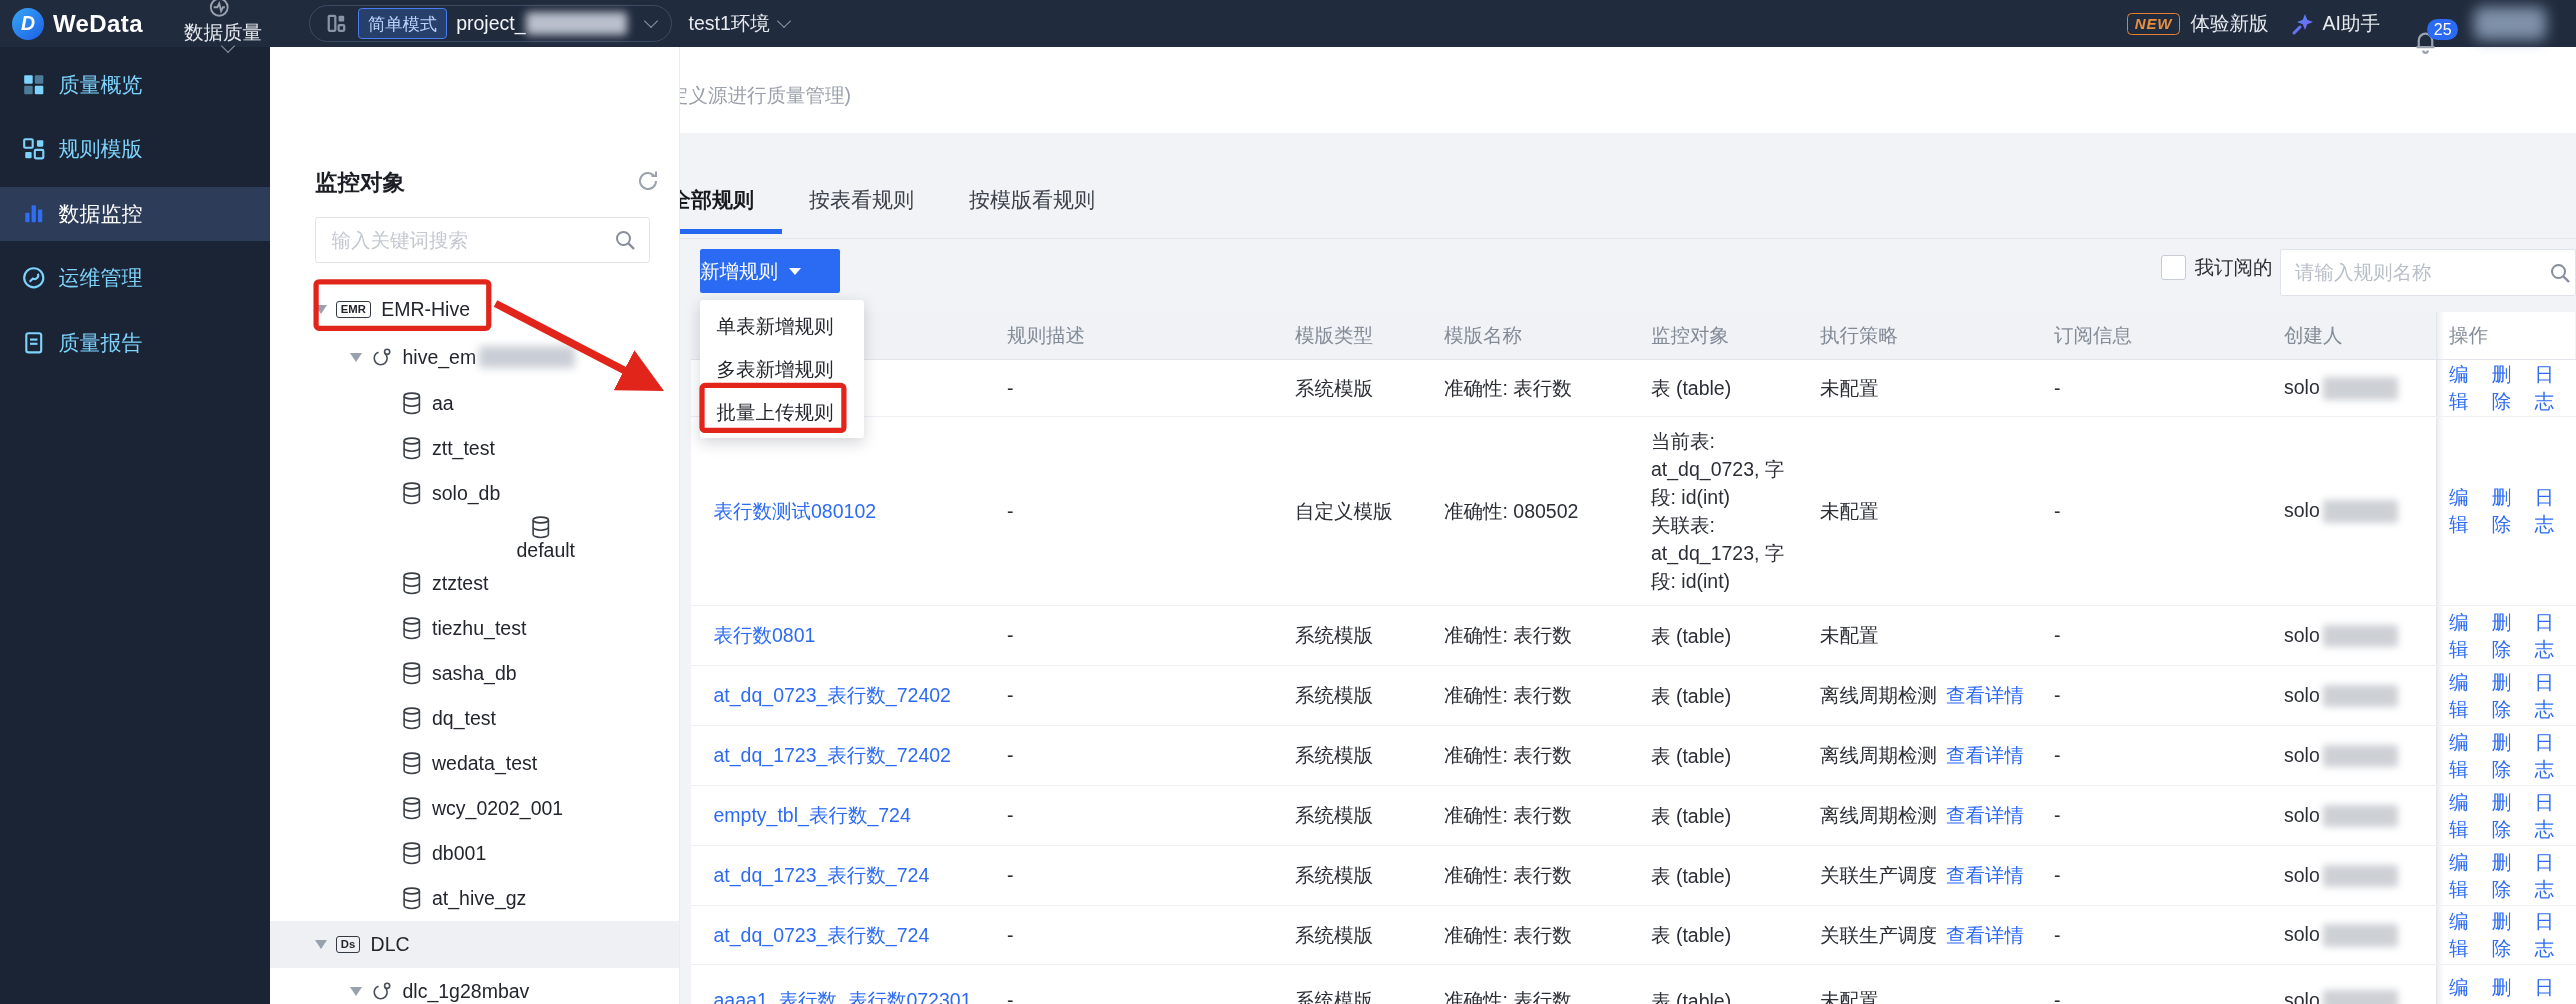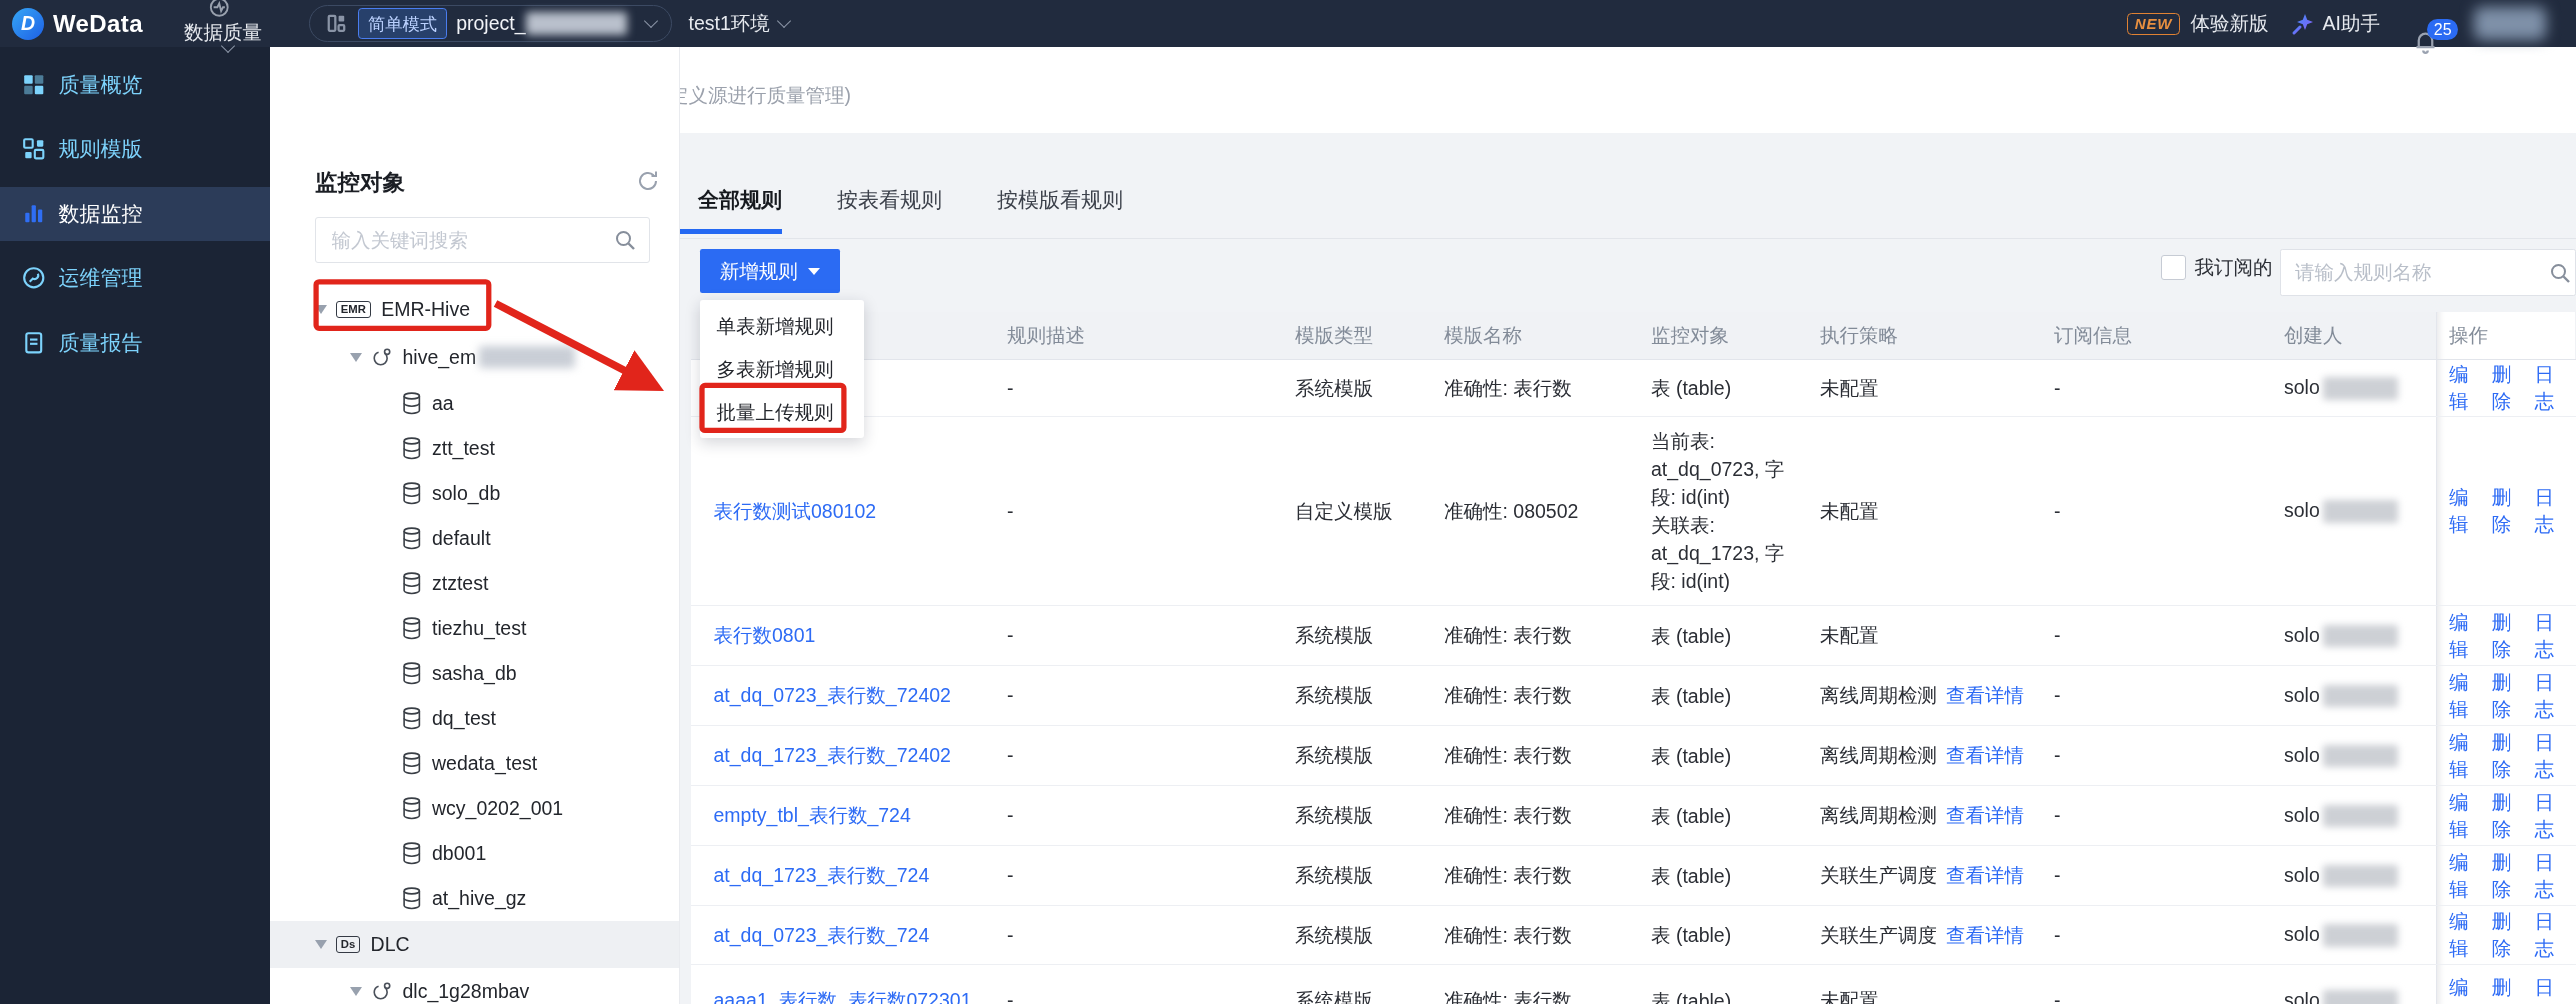--- a/index.html
+++ b/index.html
@@ -54,27 +54,27 @@
   .tree-row{display:flex;align-items:center;cursor:pointer;}
   .tree-row.selected{background:#eef0f3;}
   .tree-row .t-caret{width:0;height:0;border-left:6.8px solid transparent;border-right:6.8px solid transparent;
                      border-top:9px solid #98a1ae;margin-right:9px;flex:none;}
   .tree-row .t-label{font-size:19.5px;color:#23262c;margin-left:10.5px;white-space:nowrap;}
   .badge-ic{border:1.5px solid #343a44;border-radius:3px;font-size:11.3px;font-weight:bold;color:#23262c;
             padding:0.8px 3.8px;line-height:13.5px;flex:none;}
   .lvl0{padding-left:45px;}.lvl1{padding-left:80px;}.lvl2{padding-left:132px;}
   
   .right-pane{position:absolute;left:680px;top:133px;width:1896px;height:872px;background:#f1f3f6;z-index:1;}
-  .tabs{position:absolute;left:698px;top:186px;display:flex;gap:55px;z-index:2;}
+  .tabs{position:absolute;left:670px;top:186px;display:flex;gap:55px;z-index:2;}
   .tab{font-size:21px;color:#3c414b;cursor:pointer;}
   .tab.active{font-weight:bold;color:#16191e;}
   .tab-underline{position:absolute;left:680px;top:229px;width:102px;height:4.5px;background:#2468f2;z-index:2;}
   .tab-sep{position:absolute;left:680px;top:238px;width:1896px;height:0.8px;background:#e2e5ea;z-index:2;}
   .add-btn{position:absolute;left:700px;top:249px;width:140px;height:44px;background:#2b6bf3;border-radius:2.3px;
-           display:flex;align-items:center;justify-content:center;color:#fff;font-size:19.5px;cursor:pointer;z-index:2;}
+           display:flex;align-items:center;justify-content:flex-start;color:#fff;font-size:19.5px;cursor:pointer;z-index:2;}
   .add-btn .tri{width:0;height:0;border-left:6px solid transparent;border-right:6px solid transparent;
                 border-top:7.5px solid #fff;margin-left:10.5px;}
   .sub-filter{position:absolute;left:2161px;top:254px;display:flex;align-items:center;z-index:2;}
   .checkbox{width:22.5px;height:22.5px;border:1.5px solid #c6cbd4;border-radius:3px;background:#fff;cursor:pointer;}
   .sub-label{font-size:19.5px;color:#2c2f36;margin-left:9px;}
   .rule-search{position:absolute;left:2280px;top:249px;width:294px;height:45px;background:#fff;
                border:1.5px solid #dfe2e8;border-radius:2.3px;display:flex;align-items:center;z-index:2;}
   .rule-search input{border:0;outline:0;flex:1;margin-left:12px;font-size:19.5px;background:transparent;color:#333;}
   .rule-search input::placeholder{color:#b9bfc9;}
   .rule-search .mag{margin-right:10.5px;display:flex;}
@@ -314,21 +314,21 @@
       <div class="tree-row lvl2" style="height: 45px;">
         <span style="display:flex;flex:none;">
           <svg viewBox="0 0 24 28" width="19.5" height="22.5">
             <ellipse cx="12" cy="5" rx="9.5" ry="3.6" fill="none" stroke="#3a3f46" stroke-width="2"></ellipse>
             <path d="M2.5 5v18c0 2 4.3 3.7 9.5 3.7s9.5-1.7 9.5-3.7V5" fill="none" stroke="#3a3f46" stroke-width="2"></path>
             <path d="M2.5 14c0 2 4.3 3.7 9.5 3.7s9.5-1.7 9.5-3.7" fill="none" stroke="#3a3f46" stroke-width="2"></path>
           </svg>
         </span>
         <span class="t-label">solo_db</span>
       </div>
-      <div class="tree-row lvl2" style="height: 45px;">
+      <div class="tree-row lvl2" style="height: 45px; flex-direction: column;">
         <span style="display:flex;flex:none;">
           <svg viewBox="0 0 24 28" width="19.5" height="22.5">
             <ellipse cx="12" cy="5" rx="9.5" ry="3.6" fill="none" stroke="#3a3f46" stroke-width="2"></ellipse>
             <path d="M2.5 5v18c0 2 4.3 3.7 9.5 3.7s9.5-1.7 9.5-3.7V5" fill="none" stroke="#3a3f46" stroke-width="2"></path>
             <path d="M2.5 14c0 2 4.3 3.7 9.5 3.7s9.5-1.7 9.5-3.7" fill="none" stroke="#3a3f46" stroke-width="2"></path>
           </svg>
         </span>
         <span class="t-label">default</span>
       </div>
       <div class="tree-row lvl2" style="height: 45px;">

